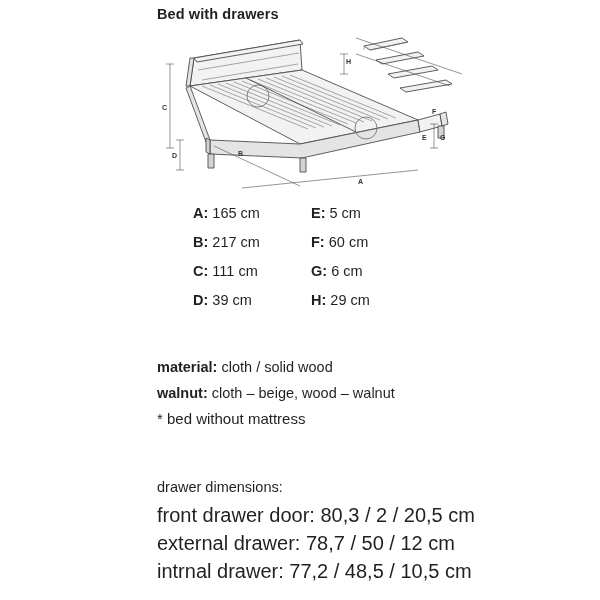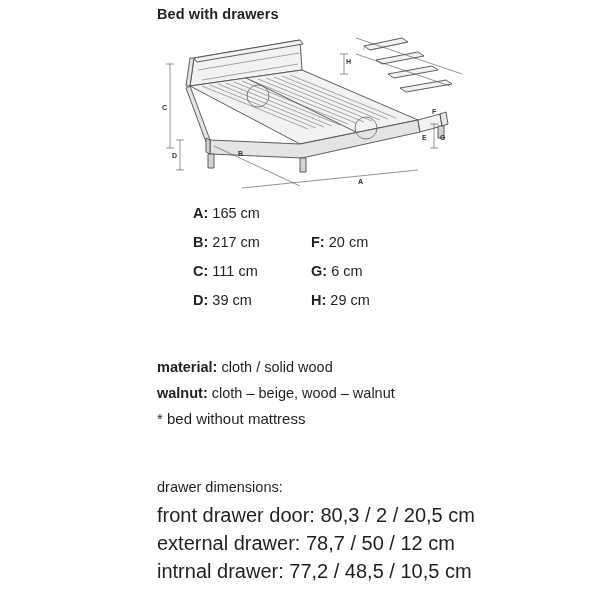--- a/index.html
+++ b/index.html
@@ -190,24 +190,25 @@
       <text class="lbl-t" x="196" y="36" font-weight="bold">H</text>
       <line class="ln-dim" x1="194" y1="26" x2="194" y2="46"></line>
       <line class="ln-dim" x1="190" y1="26" x2="198" y2="26"></line>
       <line class="ln-dim" x1="190" y1="46" x2="198" y2="46"></line>
     </svg>
   </div>
 
   <div class="dims">
     <div class="dim-row">
       <div class="dim-col"><span class="k">A:</span> <span class="v">165 cm</span></div>
+      <div class="dim-col"><span class="k">E:</span> <span class="v">5 cm</span></div>
     </div>
     <div class="dim-row">
       <div class="dim-col"><span class="k">B:</span> <span class="v">217 cm</span></div>
-      <div class="dim-col"><span class="k">F:</span> <span class="v">20 cm</span></div>
+      <div class="dim-col"><span class="k">F:</span> <span class="v">60 cm</span></div>
     </div>
     <div class="dim-row">
       <div class="dim-col"><span class="k">C:</span> <span class="v">111 cm</span></div>
       <div class="dim-col"><span class="k">G:</span> <span class="v">6 cm</span></div>
     </div>
     <div class="dim-row">
       <div class="dim-col"><span class="k">D:</span> <span class="v">39 cm</span></div>
       <div class="dim-col"><span class="k">H:</span> <span class="v">29 cm</span></div>
     </div>
   </div>

